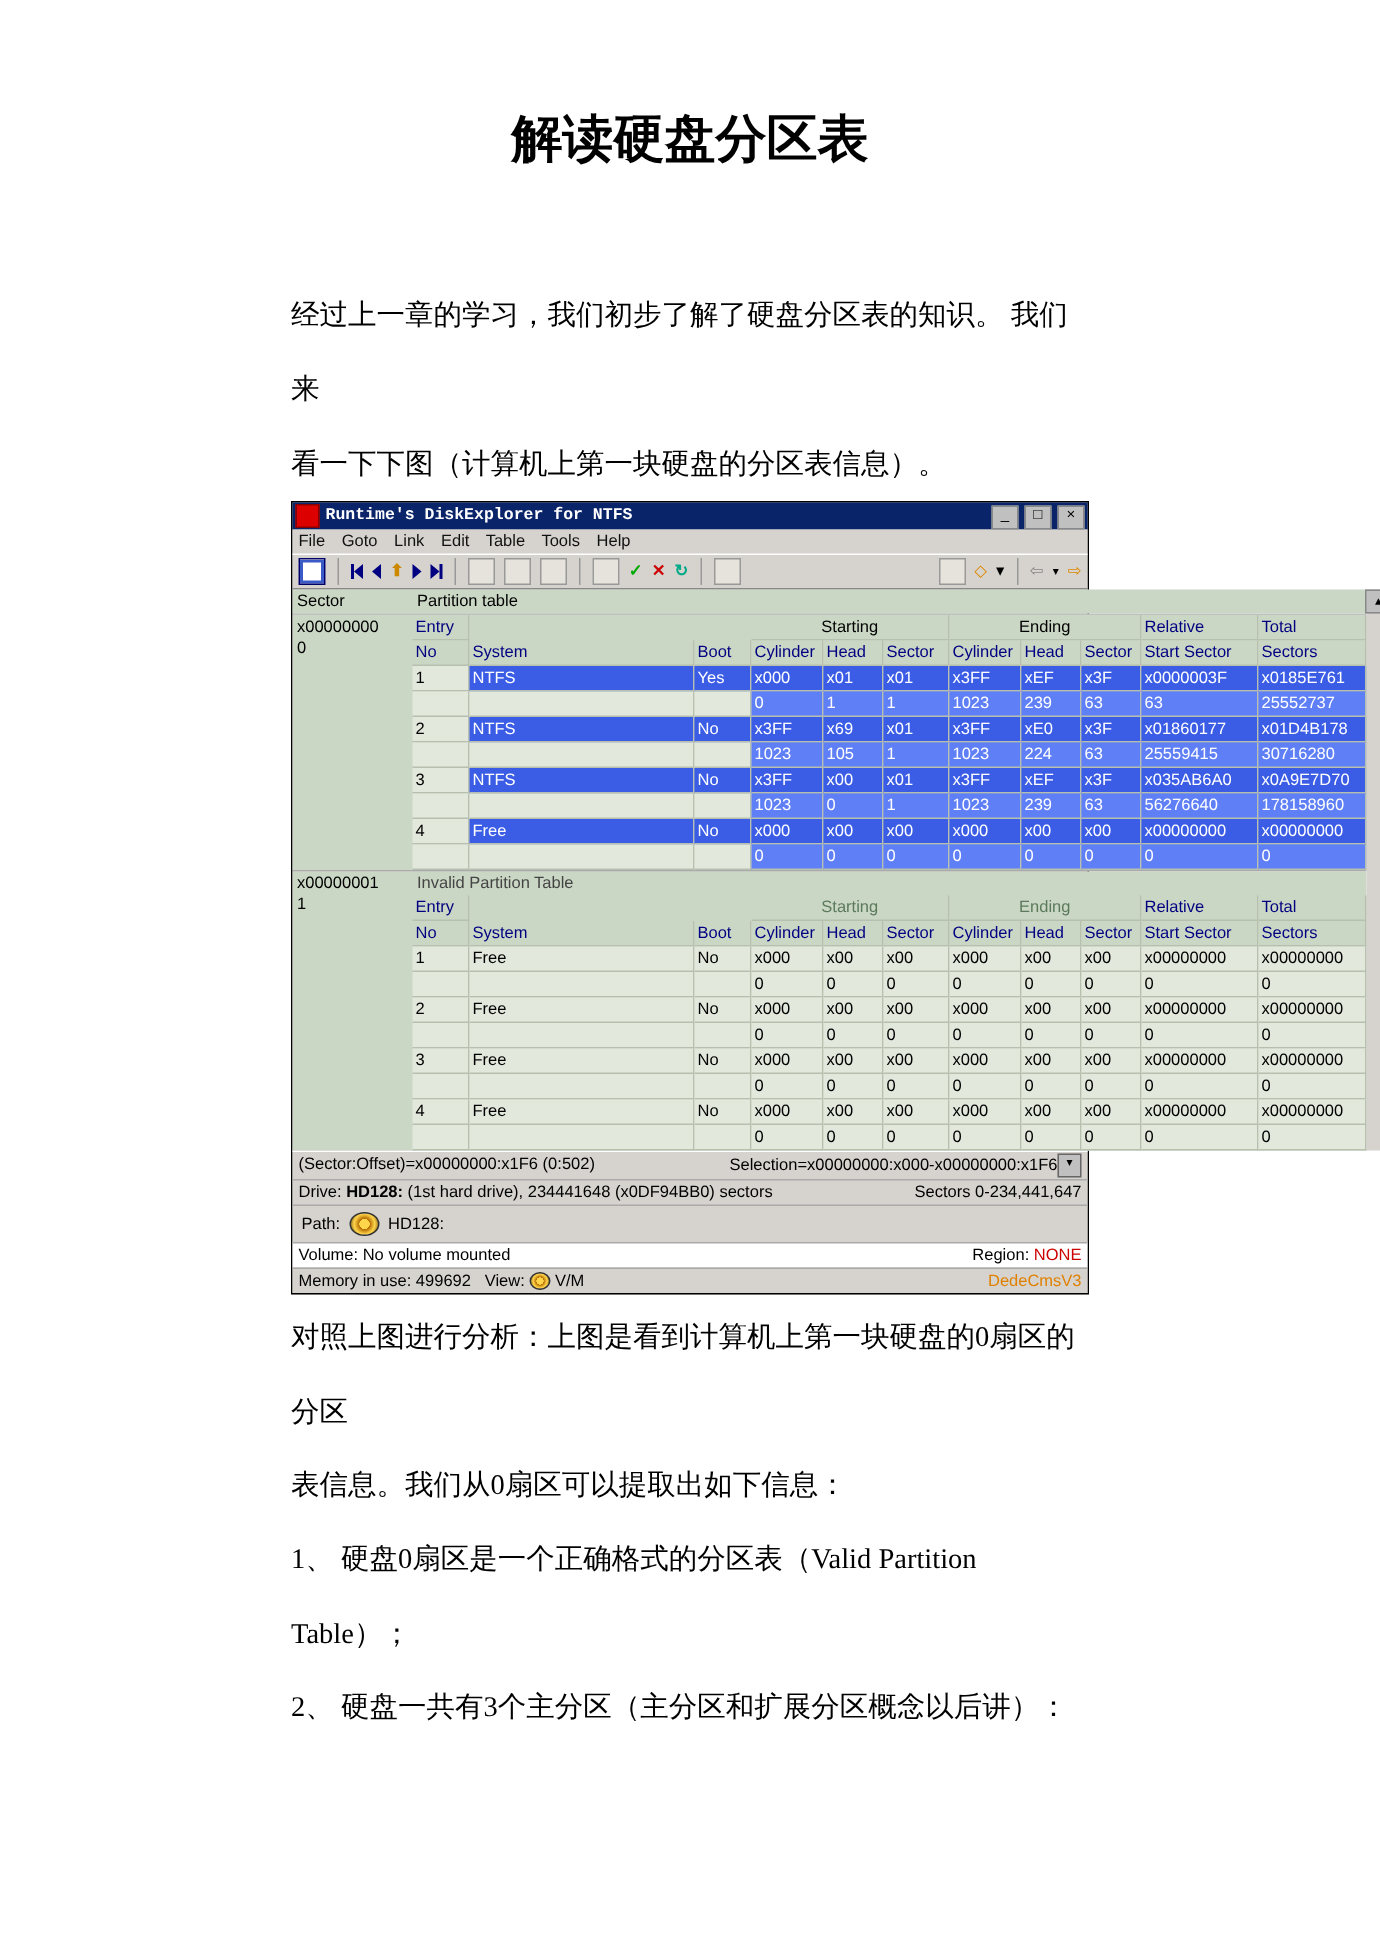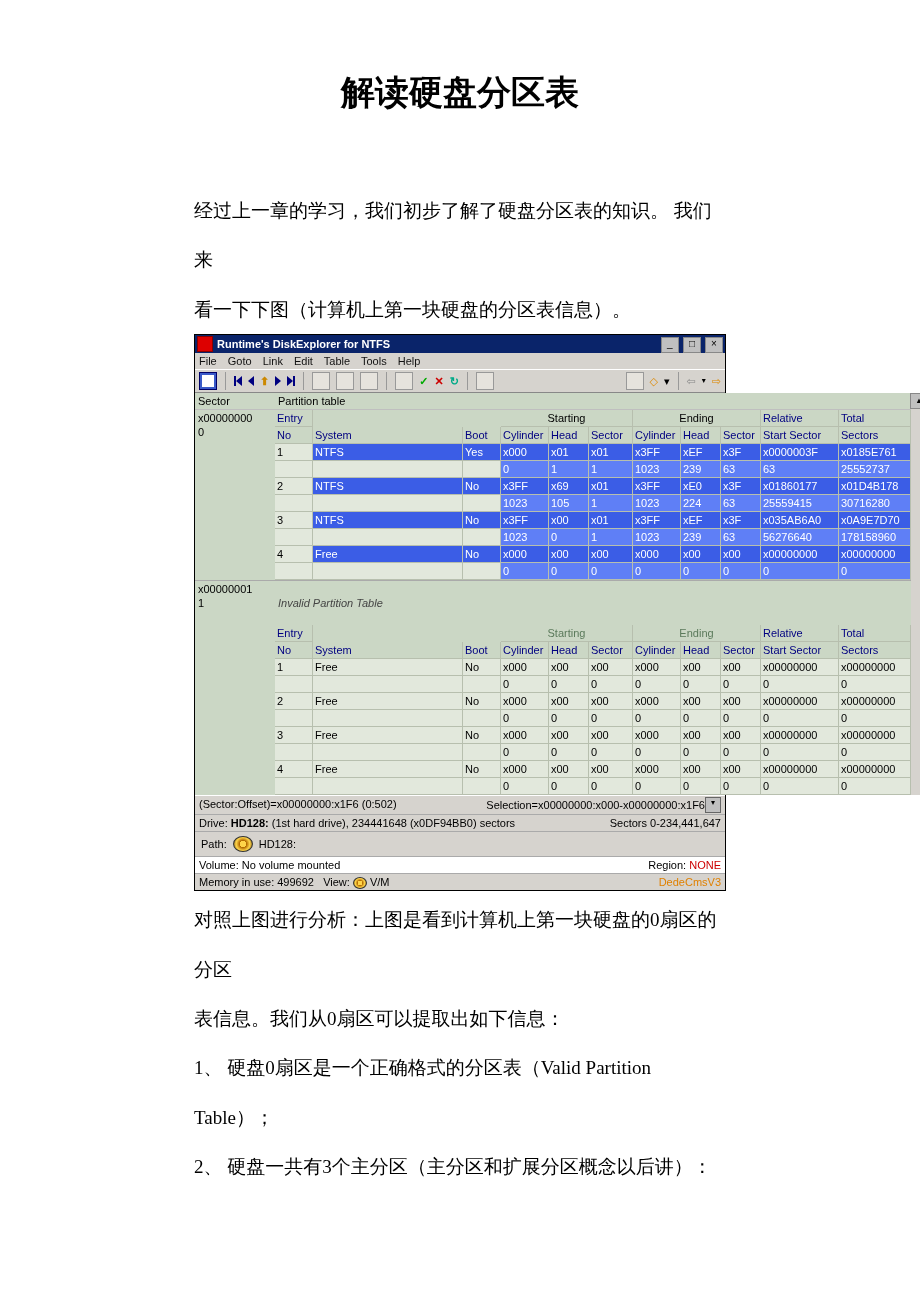--- a/index.html
+++ b/index.html
@@ -3,21 +3,21 @@
 <meta charset="utf-8">
 <style>
   body{margin:0;background:#fff;font-family:"SimSun","宋体",serif;font-size:18px;color:#000;}
   .page{width:792px;margin:0 auto;padding:70px 130px 40px 130px;box-sizing:border-box;}
   .doc-title{text-align:center;font-size:34px;font-weight:bold;margin:0 0 70px 0;}
   .para{font-size:19px;line-height:2.6;margin:0;}
 
   .app{border:1px solid #000;background:#d6d3ce;font-family:Tahoma,Arial,sans-serif;font-size:11px;color:#000;line-height:14px;}
   .titlebar{background:linear-gradient(#0a246a,#0a246a);color:#fff;height:18px;display:flex;align-items:center;padding:0 2px;}
   .titlebar .ico{width:14px;height:14px;background:#d00;margin-right:4px;border:1px solid #800;}
-  .titlebar .ttl{flex:1;font-weight:bold;}
+  .titlebar .ttl{flex:1;font-weight:bold;font-family:Liberation Mono, monospace;}
   .winbtns span{display:inline-block;width:16px;height:14px;background:#c0c0c0;border:1px solid #888;margin-left:1px;color:#000;text-align:center;line-height:12px;font-family:Arial;font-size:10px;}
   .menubar{background:#d6d3ce;padding:1px 4px;color:#111;}
   .menubar span{margin-right:8px;}
   .toolbar{background:#d6d3ce;border-top:1px solid #fff;border-bottom:1px solid #888;padding:2px 4px;display:flex;align-items:center;gap:6px;}
   .tb-ico{width:16px;height:16px;display:inline-block;border:1px solid #999;background:#e6e3dd;}
   .tb-sep{width:1px;height:18px;background:#999;display:inline-block;margin:0 2px;}
   .nav-tri{width:0;height:0;border-top:5px solid transparent;border-bottom:5px solid transparent;}
   .nav-tri.left{border-right:6px solid #000080;}
   .nav-tri.right{border-left:6px solid #000080;}
   .nav-bar{width:2px;height:10px;background:#000080;display:inline-block;}
@@ -261,21 +261,21 @@
               </div>
           </div>
         </div>
 
         <div class="flex-row" style="border-top:1px solid #aaa;">
           <div class="sector-col">
             <div>x00000001</div>
             <div>1</div>
           </div>
           <div class="entry-area tbl-wrap">
-            <div style="padding:15px 3px;color:#444;font-style:italic;">Invalid Partition Table</div>
+            <div style="padding:1px 3px;color:#444;">Invalid Partition Table</div>
             <div class="grid">
               <span class="grp">Entry</span>
               <span class="grp noborder"></span>
               <span class="grp noborder"></span>
               <span class="ghdr-span" style="grid-column:span 3;color:#5b7a5b;">Starting</span>
               <span class="ghdr-span" style="grid-column:span 3;color:#5b7a5b;">Ending</span>
               <span class="grp">Relative</span>
               <span class="grp">Total</span>
 
               <span class="grp">No</span>

